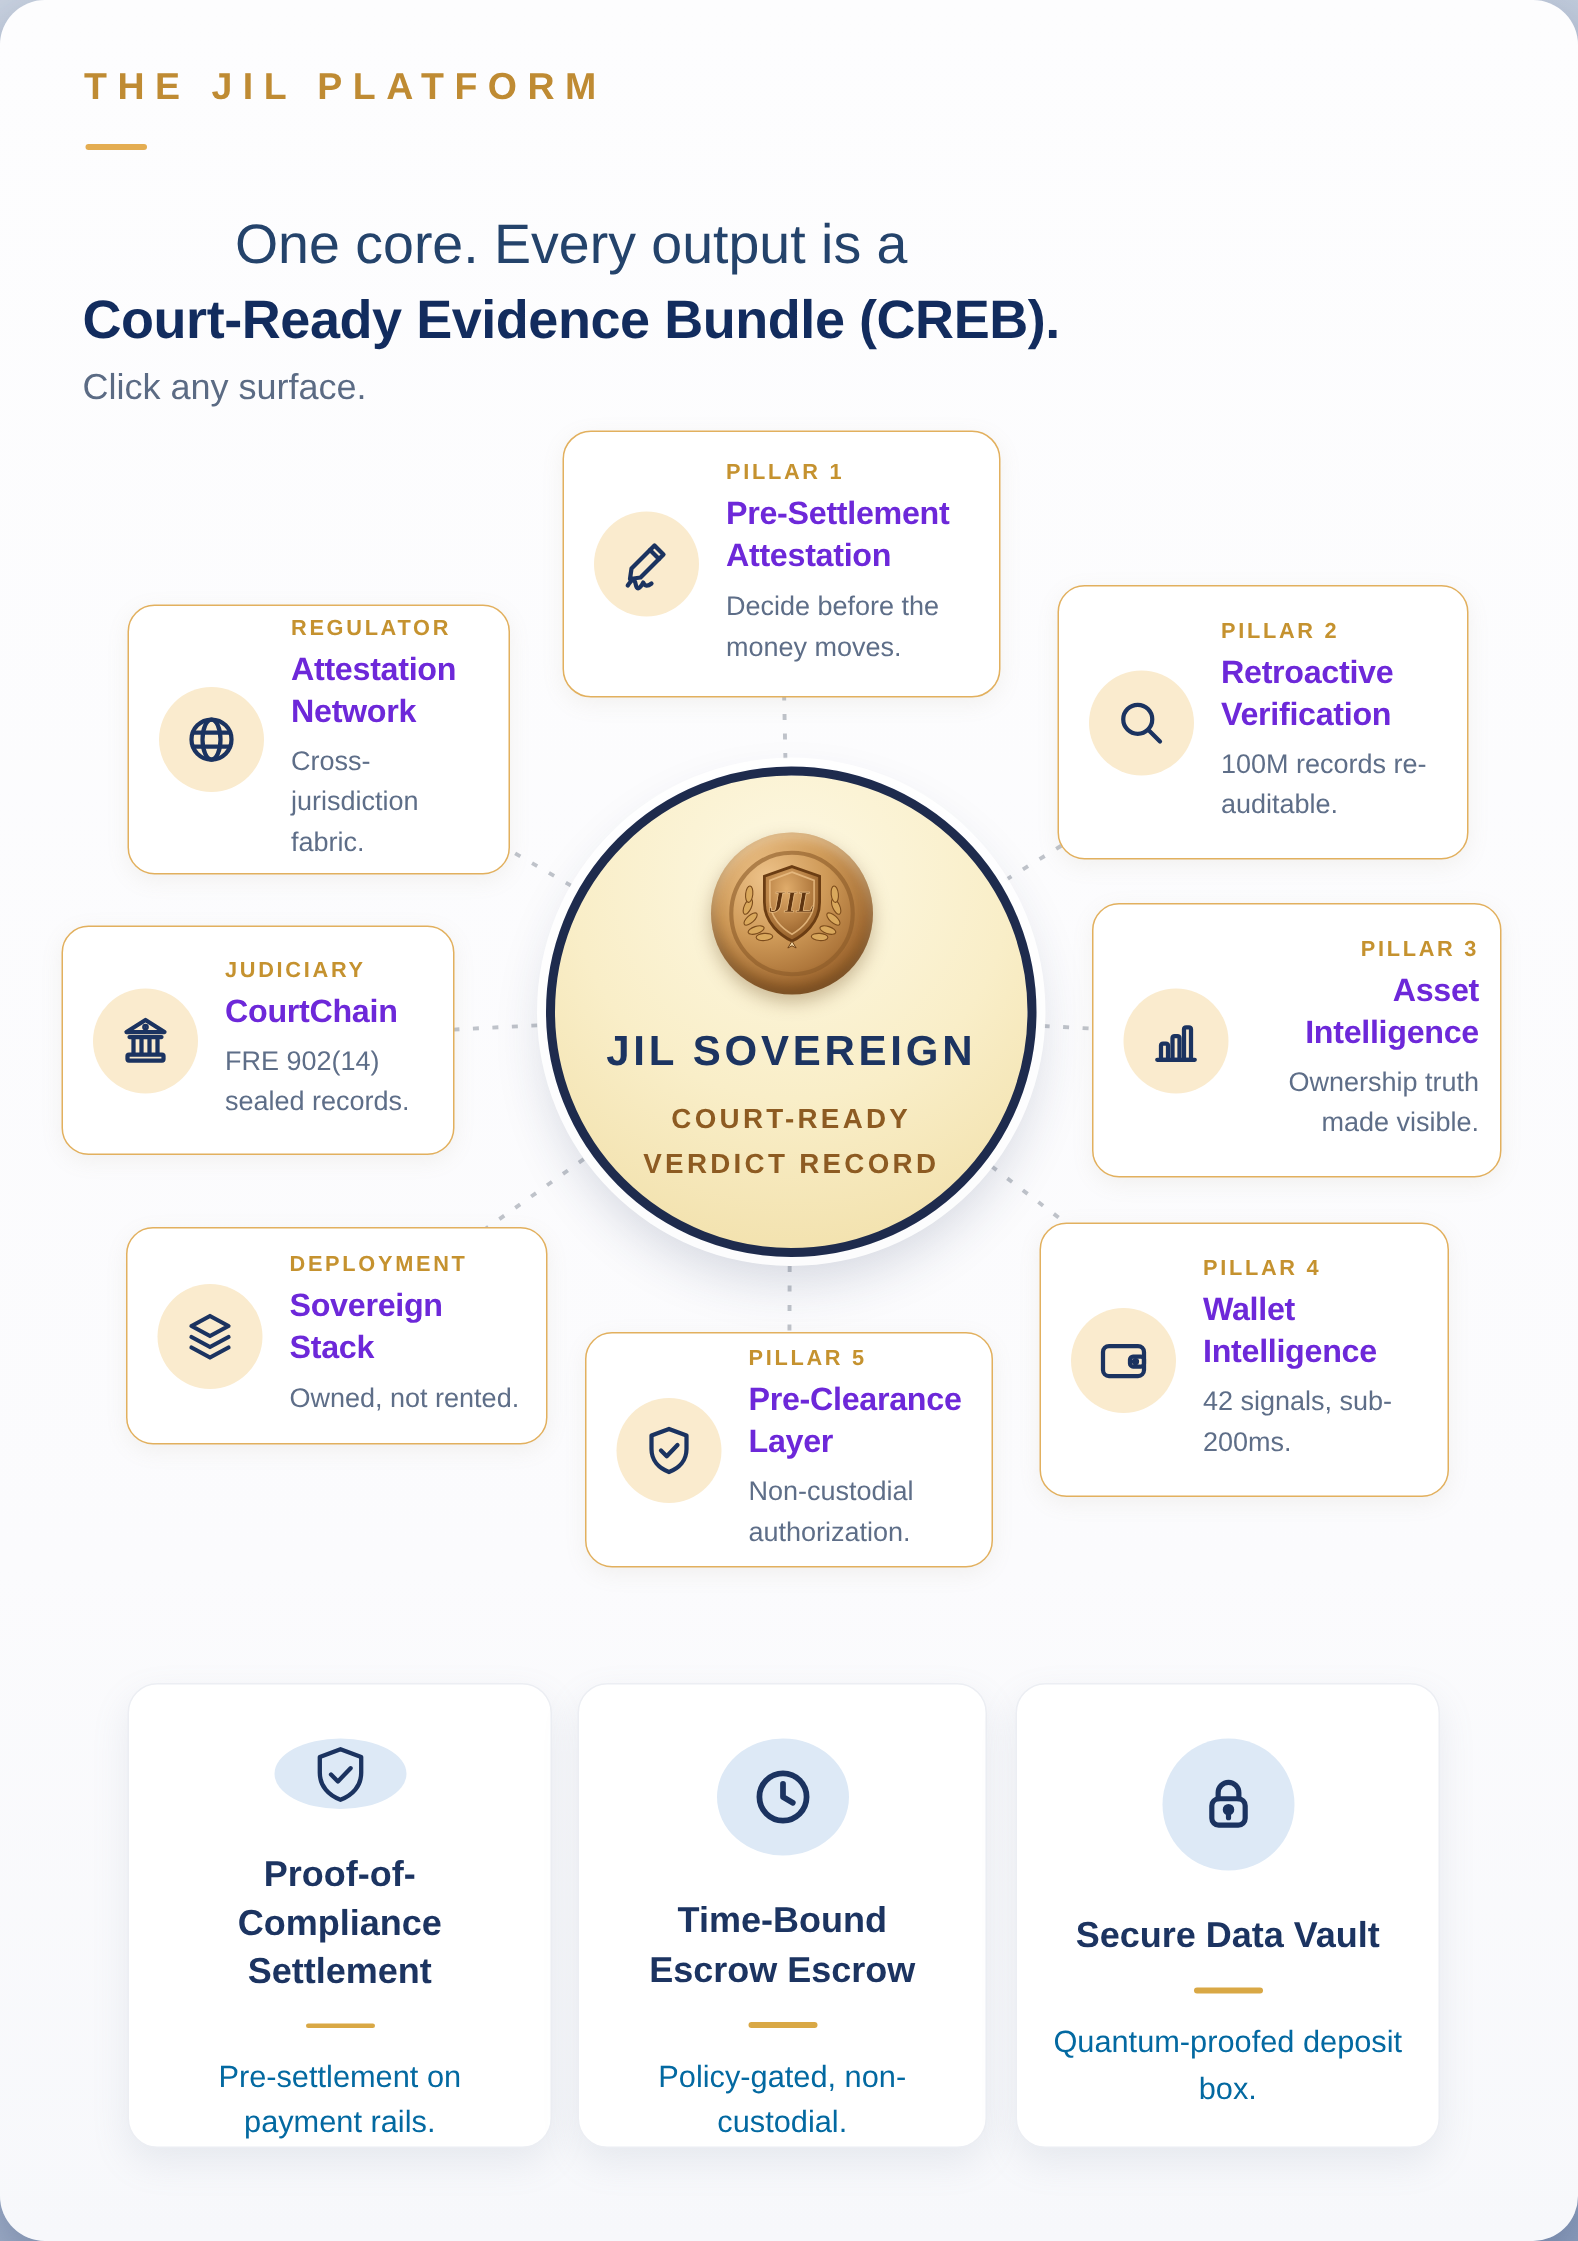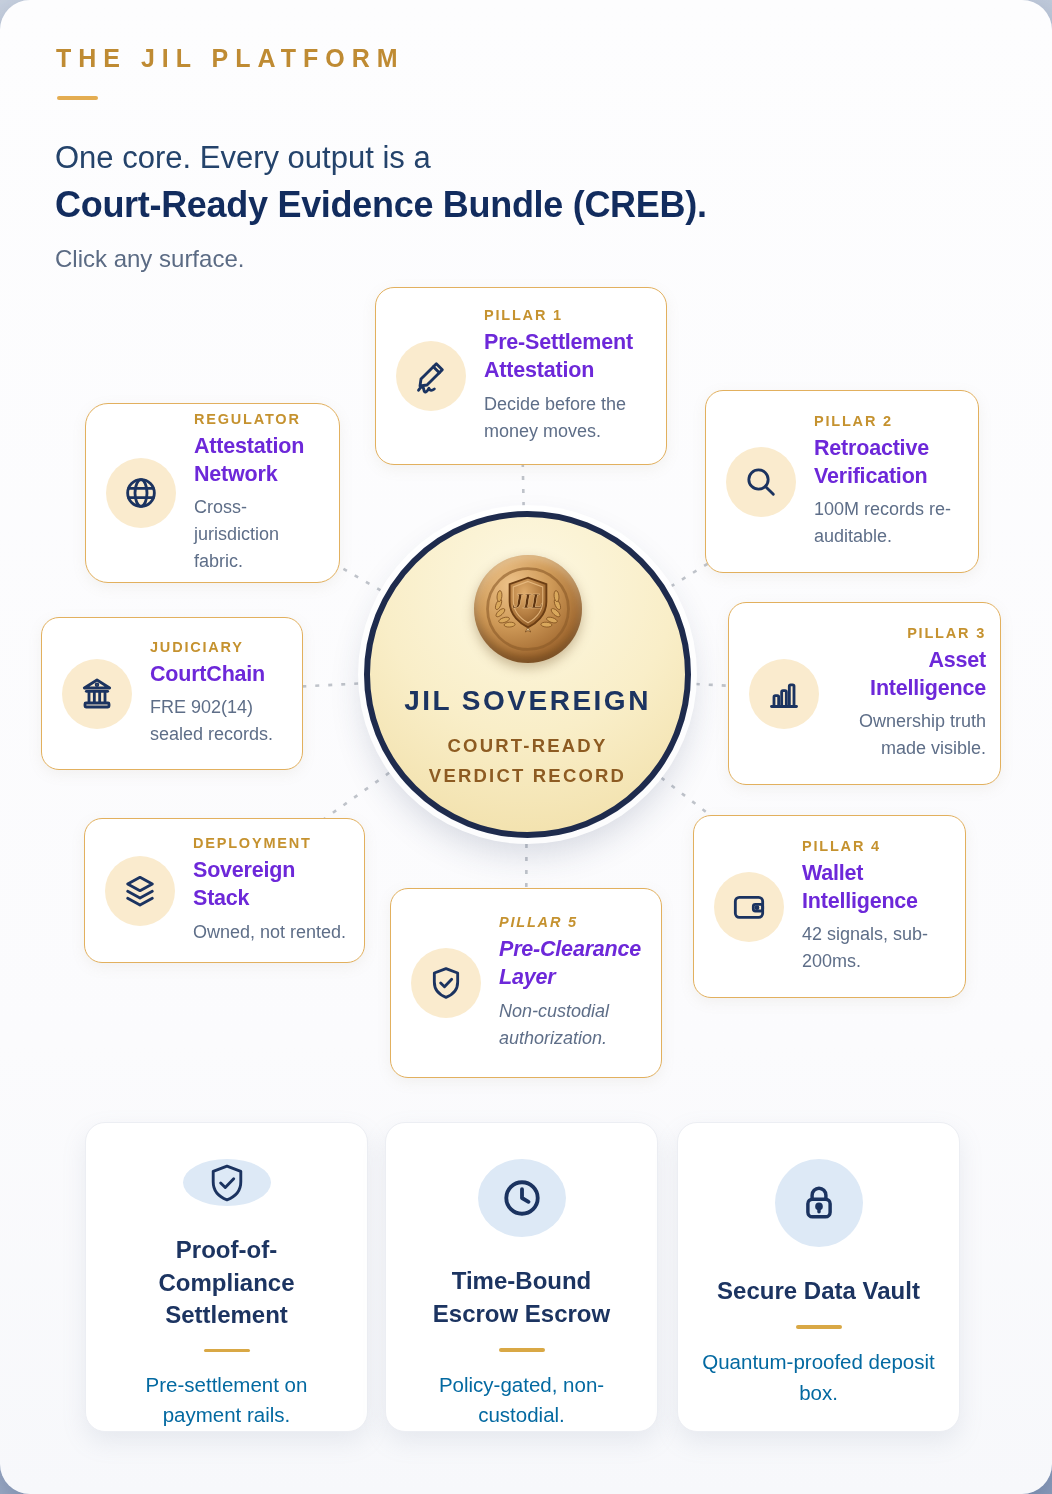--- a/index.html
+++ b/index.html
@@ -20,21 +20,21 @@
   
   .eyebrow {
     position:absolute; left:56px; top:44px;
     font-size:25px; font-weight:600; letter-spacing:7px; color:#bf8b33;
   }
   .eyebrow-dash {
     position:absolute; left:57px; top:96px;
     width:41px; height:4px; border-radius:2px; background:#e4ad52;
   }
   .headline { position:absolute; left:55px; top:137px; line-height:1.38; }
-  .headline .l1 { font-size:31px; font-weight:400; color:#24436b; }
+  .headline .l1 { font-size:37px; font-weight:400; color:#24436b;text-align:center; }
   .headline .l2 { font-size:36px; font-weight:800; color:#122c5e; letter-spacing:-0.3px; }
   .subtitle {
     position:absolute; left:55px; top:245px;
     font-size:24px; color:#5b6b84;
   }
 
   
   #connectors { position:absolute; left:0; top:0; z-index:1; }
   #connectors line { stroke:#bfc3ca; stroke-width:2.6; stroke-dasharray:4 9; }
 
@@ -64,22 +64,22 @@
   .card-title {
     font-size:21.5px; font-weight:700; color:#6d28d9;
     line-height:1.28; margin-bottom:6px; letter-spacing:-0.2px;
   }
   .card-desc { font-size:18px; color:#5e6e88; line-height:1.5; }
 
   #card-pillar-1 { left:375px; top:287px; width:292px; height:178px;border-radius:19px; }
   #card-pillar-2 { left:705px; top:390px; width:274px; height:183px; }
   #card-pillar-3 { left:728px; top:602px; width:273px; height:183px;text-align:right; }
   #card-pillar-4 { left:693px; top:815px; width:273px; height:183px; }
-  #card-pillar-5 { left:390px; top:888px; width:272px; height:190px;font-style:italic; }
-  #card-regulator { left:85px; top:403px; width:255px; height:180px;border-radius:23px; }
+  #card-pillar-5 { left:390px; top:888px; width:272px; height:157px; }
+  #card-regulator { left:85px; top:403px; width:255px; height:180px; }
   #card-judiciary { left:41px; top:617px; width:262px; height:153px; }
   #card-deployment { left:84px; top:818px; width:281px; height:145px; }
 
   
   .core {
     position:absolute; z-index:2;
     left:364px; top:511px; width:327px; height:327px;
     border-radius:50%;
     background:radial-gradient(circle at 50% 22%,#fdf8e2 0%,#f9eec8 50%,#f0dda4 100%);
     border:6px solid #1e2b4d;

